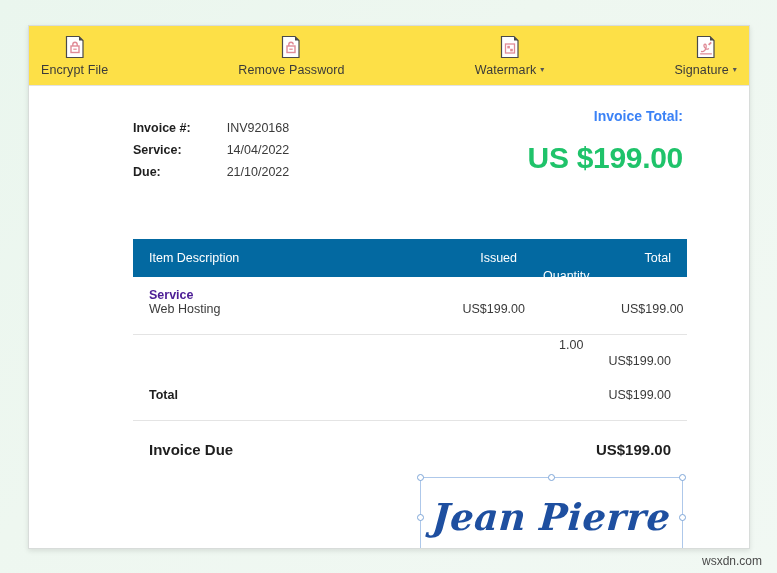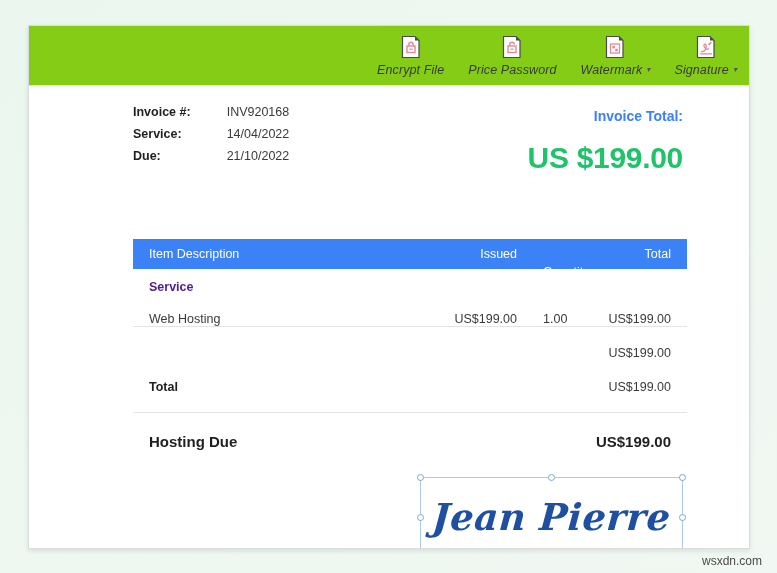--- a/index.html
+++ b/index.html
@@ -32,28 +32,27 @@
     background: #ffffff;
     border: 1px solid #d8dcda;
     box-shadow: 0 2px 5px rgba(0,0,0,0.10);
     box-sizing: border-box;
     overflow: hidden;
   }
 
   
   .toolbar {
     height: 60px;
-    background: #84cc16;
+    background: #fde047;
     border-bottom: 1px solid #e2e2e2;
     display: flex;
     align-items: center;
-    justify-content: flex-end;
+    justify-content: space-between;
     gap: 0px;
     box-sizing: border-box;
-    font-style: italic;
   }
   .tool {
     display: flex;
     flex-direction: column;
     align-items: center;
     justify-content: center;
     padding: 3px 12px 2px 12px;
     cursor: default;
   }
   .tool .glyph {
@@ -80,21 +79,21 @@
   
   .body {
     position: relative;
     padding: 0;
     height: 462px;
   }
 
   .meta {
     position: absolute;
     left: 104px;
-    top: 20px;
+    top: 36px;
     font-size: 12.5px;
     color: #2b2b2b;
   }
   .meta table { border-collapse: collapse; }
   .meta td {
     padding: 0 0 9px 0;
     font-size: 12.5px;
     line-height: 13px;
     vertical-align: top;
   }
@@ -131,45 +130,46 @@
   }
 
   
   .tbl {
     position: absolute;
     left: 104px;
     top: 153px;
     width: 554px;
   }
   .tblhead {
-    background: #3b82f6;
-    height: 30px;
+    background: #0369a1;
+    height: 38px;
     display: flex;
     align-items: center;
     color: #ffffff;
     font-size: 12.5px;
   }
   .c-desc { flex: 0 0 292px; padding-left: 16px; box-sizing: border-box; }
   .c-price { flex: 0 0 92px; text-align: right; box-sizing: border-box; }
   .c-qty  { flex: 0 0 80px; text-align: left; padding-left: 26px; box-sizing: border-box; margin-top: 36px; }
   .c-tot  { flex: 1 1 auto; text-align: right; padding-right: 16px; box-sizing: border-box; }
 
   .grouprow {
     padding: 11px 0 0 16px;
     font-size: 12.5px;
     font-weight: bold;
     color: #4c1d95;
   }
   .itemrow {
     display: flex;
-    align-items: flex-end;
+    align-items: flex-start;
     height: 32px;
     font-size: 12.5px;
     color: #3a3a3a;
     border-bottom: 1px solid #e4e4e4;
+    gap: 8px;
   }
   .itemrow .c-desc { padding-left: 16px; }
 
   .sumrow {
     display: flex;
     align-items: center;
     height: 34px;
     font-size: 12.5px;
     color: #3a3a3a;
   }
@@ -290,21 +290,21 @@
       <div class="tool">
         <span class="glyph">
           <svg width="22" height="24" viewBox="0 0 22 24">
             <path d="M2.5 1.5 H15 L19 5.5 V22.5 H2.5 Z" fill="#ffffff" stroke="#4a4a4a" stroke-width="1.2"></path>
             <path d="M15 1.5 L15 5.5 L19 5.5 Z" fill="#4a4a4a"></path>
             <rect x="7" y="11" width="8" height="6.5" fill="none" stroke="#e08b96" stroke-width="1.4"></rect>
             <path d="M8.8 11 v-1.6 a2.2 2.2 0 0 1 4.4 0" fill="none" stroke="#e08b96" stroke-width="1.4"></path>
             <rect x="9.3" y="13.6" width="3.4" height="1.2" fill="#e08b96"></rect>
           </svg>
         </span>
-        <span class="tlabel">Price Password</span>
+        <span class="tlabel">Remove Password</span>
       </div>
 
       <div class="tool">
         <span class="glyph">
           <svg width="22" height="24" viewBox="0 0 22 24">
             <path d="M2.5 1.5 H15 L19 5.5 V22.5 H2.5 Z" fill="#ffffff" stroke="#4a4a4a" stroke-width="1.2"></path>
             <path d="M15 1.5 L15 5.5 L19 5.5 Z" fill="#4a4a4a"></path>
             <rect x="6.5" y="9" width="9" height="9" fill="none" stroke="#e08b96" stroke-width="1.3"></rect>
             <rect x="8.3" y="10.8" width="2.6" height="2.6" fill="#e08b96"></rect>
             <rect x="11.2" y="13.8" width="2.6" height="2.6" fill="#e08b96"></rect>
@@ -376,21 +376,21 @@
           <div class="sumrow">
             <div class="val">US$199.00</div>
           </div>
           <div class="sumrow">
             <div class="lbl">Total</div>
             <div class="val">US$199.00</div>
           </div>
         </div>
 
         <div class="balrow">
-          <div class="lbl">Hosting Due</div>
+          <div class="lbl">Invoice Due</div>
           <div class="val">US$199.00</div>
         </div>
 
       </div>
 
       <div class="sigbox">
         <div class="sigtext">Jean Pierre</div>
         <div class="handle h-nw"></div>
         <div class="handle h-n"></div>
         <div class="handle h-ne"></div>

